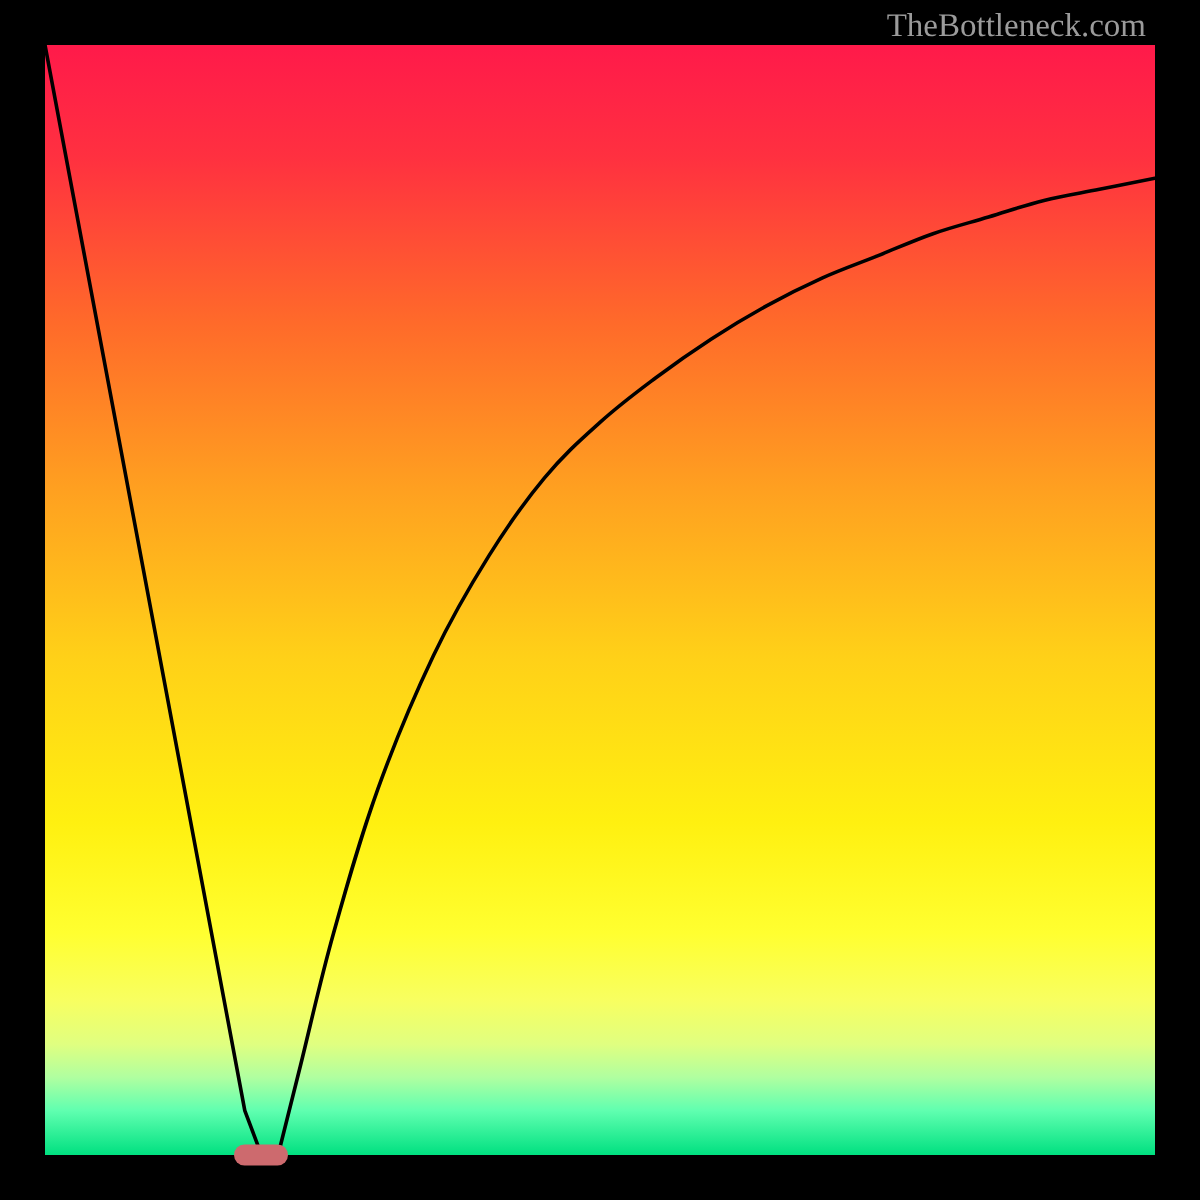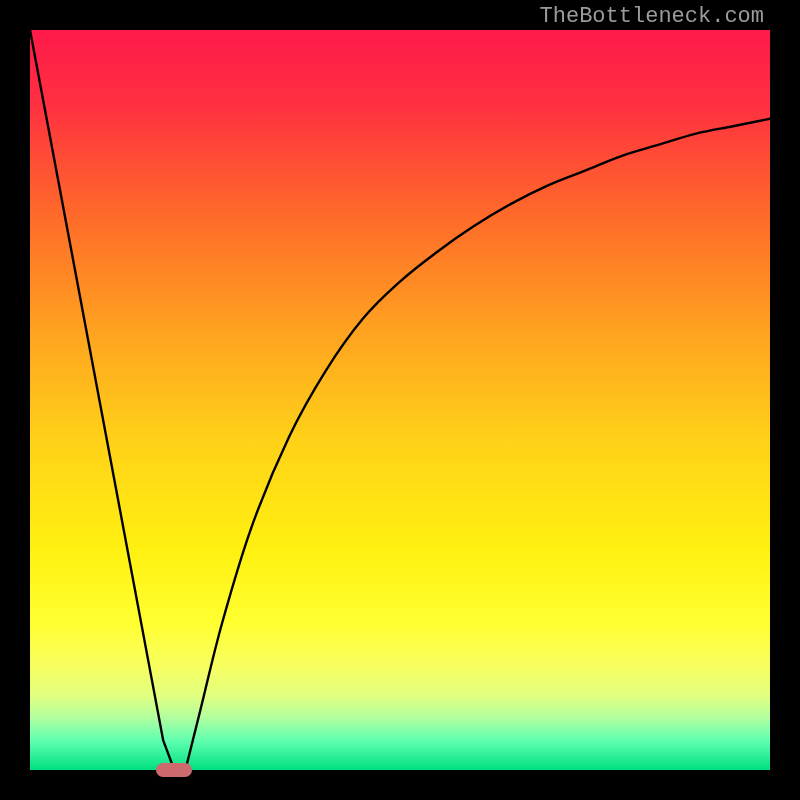--- a/index.html
+++ b/index.html
@@ -35,21 +35,21 @@
       #b0ffa0 93%,
       #60ffb0 96%,
       #00e080 100%
     );
   }
   .watermark {
     position: absolute;
     top: 4px;
     right: 36px;
     color: #9b9b9b;
-    font-family: Liberation Mono, monospace;
+    font-family: Liberation Serif, serif;
     font-size: 22px;
     font-weight: 500;
     letter-spacing: 0px;
   }
   svg.curve {
     position: absolute;
     left: 0;
     top: 0;
     width: 740px;
     height: 740px;

